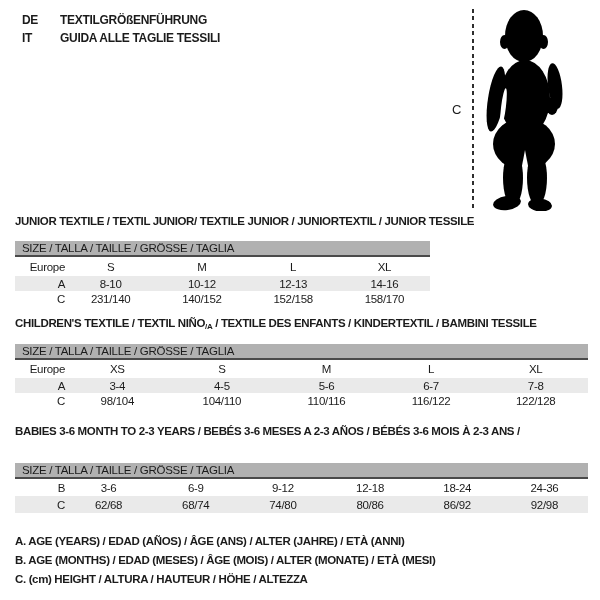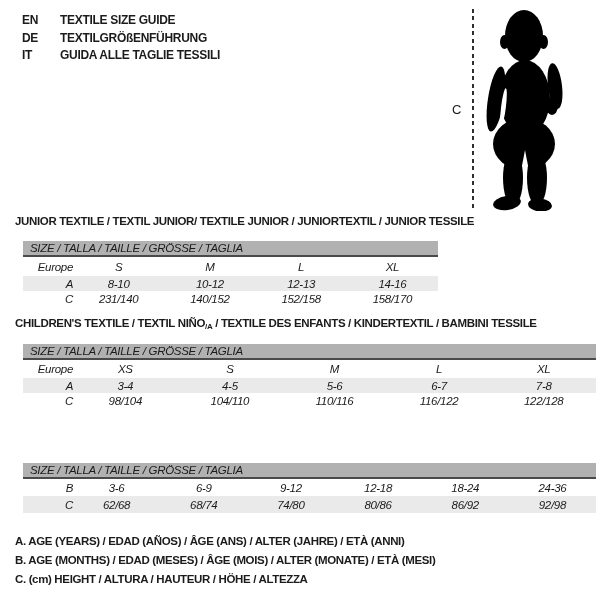--- a/index.html
+++ b/index.html
@@ -18,21 +18,21 @@
     background:repeating-linear-gradient(to bottom,#2e2e2e 0 4px,transparent 4px 7.5px);}
   .measure-label{position:absolute;left:452px;top:102px;font-size:13px;letter-spacing:-0.3px;}
   .baby-svg{position:absolute;left:480px;top:6px;width:100px;height:205px;}
   
   .sec-title{position:absolute;font-weight:700;font-size:11.5px;
     letter-spacing:-0.35px;white-space:nowrap;}
   .sec-title .subA{font-size:8px;vertical-align:-2px;}
   .t1-title{left:15px;top:215px;text-align:center;}
   .t2-title{left:15px;top:317px;}
   .t3-title{left:15px;top:424px;line-height:14px;}
-  .size-table{position:absolute;left:23px;font-style:italic;}
+  .size-table{position:absolute;left:15px;}
   .t1{top:241px;width:415px;}
   .t2{top:344px;width:573px;}
   .t3{top:463px;width:573px;}
   .size-head{background:#b1b1b1;border-bottom:2px solid #4a4a4a;
     height:14px;line-height:14px;padding-left:7px;font-size:11.5px;
     letter-spacing:-0.3px;white-space:nowrap;overflow:hidden;}
   .trow{display:grid;align-items:center;font-size:11.5px;letter-spacing:-0.3px;}
   .t1 .trow{grid-template-columns:50px repeat(4,1fr);}
   .t2 .trow{grid-template-columns:50px repeat(5,1fr);}
   .t3 .trow{grid-template-columns:50px repeat(6,1fr);}
@@ -42,24 +42,20 @@
   .cell{text-align:center;}
   
   .footnotes{position:absolute;left:15px;top:532px;}
   .fn-line{height:19px;line-height:19px;font-weight:700;font-size:11.5px;
     letter-spacing:-0.35px;white-space:nowrap;}
 </style>
 </head>
 <body>
 
 <div class="lang-block">
-  <div class="lang-row">
-    <span class="lang-code">EN</span>
-    <span>TEXTILE SIZE GUIDE</span>
-  </div>
   <div class="lang-row">
     <span class="lang-code">DE</span>
     <span>TEXTILGRÖßENFÜHRUNG</span>
   </div>
   <div class="lang-row">
     <span class="lang-code">IT</span>
     <span>GUIDA ALLE TAGLIE TESSILI</span>
   </div>
 </div>
 
@@ -134,20 +130,21 @@
     <span class="rlabel">C</span>
     <span class="cell">98/104</span>
     <span class="cell">104/110</span>
     <span class="cell">110/116</span>
     <span class="cell">116/122</span>
     <span class="cell">122/128</span>
   </div>
 </div>
 
 <div class="sec-title t3-title">
+  <div>BABIES 3-6 MONTH TO 2-3 YEARS / BEBÉS 3-6 MESES A 2-3 AÑOS / BÉBÉS 3-6 MOIS À 2-3 ANS /</div>
 </div>
 <div class="size-table t3">
   <div class="size-head">SIZE / TALLA / TAILLE / GRÖSSE / TAGLIA</div>
   <div class="trow rh17">
     <span class="rlabel">B</span>
     <span class="cell">3-6</span>
     <span class="cell">6-9</span>
     <span class="cell">9-12</span>
     <span class="cell">12-18</span>
     <span class="cell">18-24</span>

